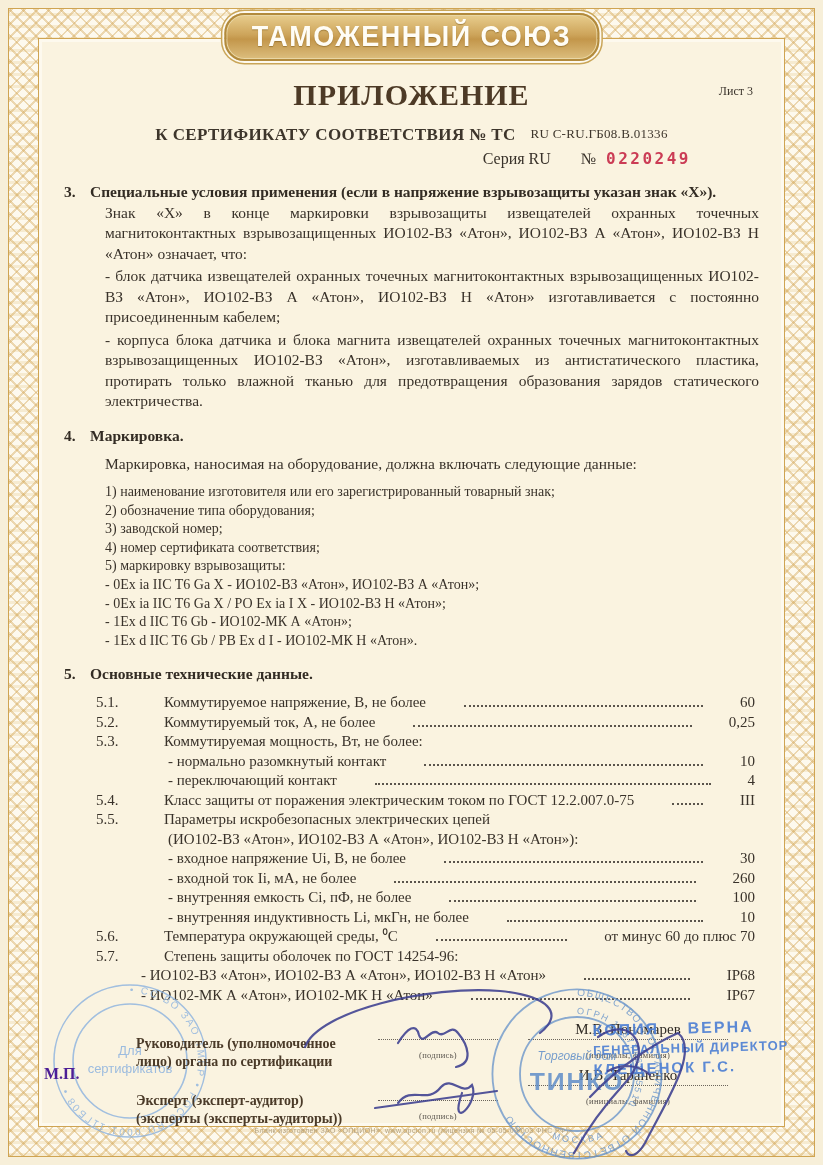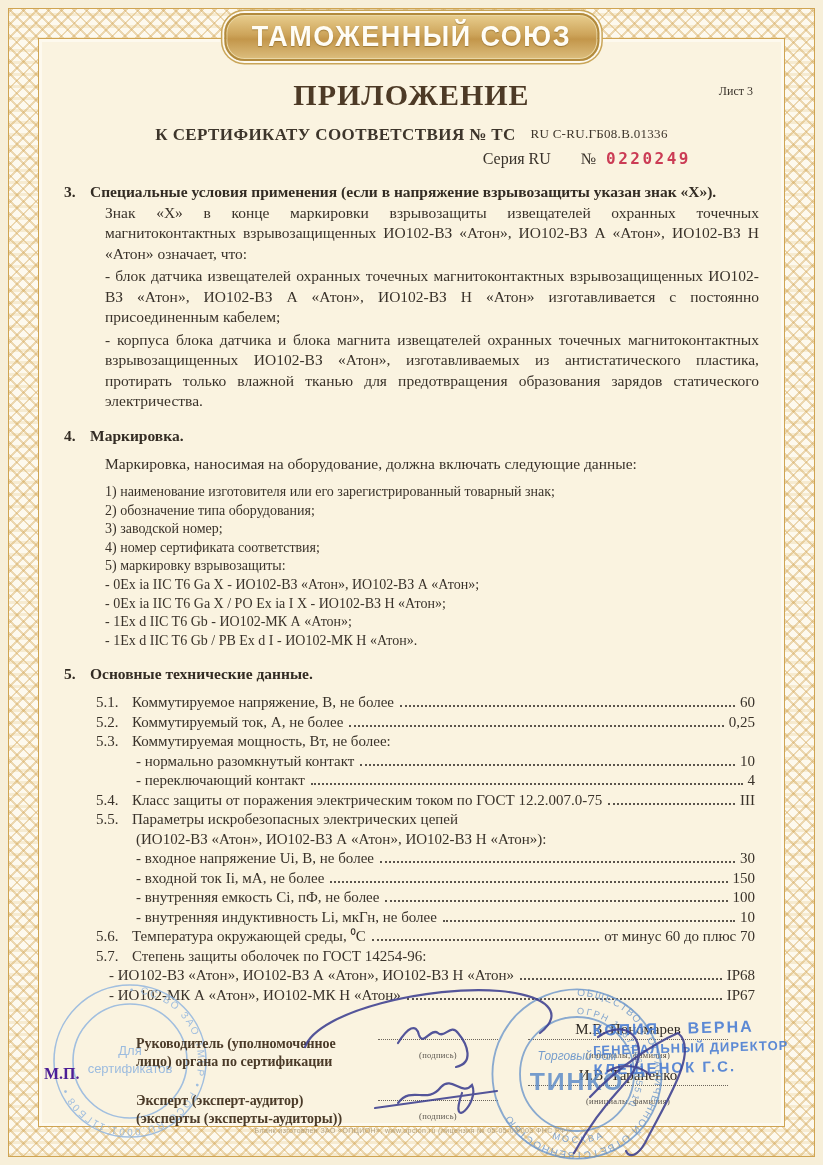--- a/index.html
+++ b/index.html
@@ -30,21 +30,21 @@
   .serno{margin-left:26px;}
   .sec-head{display:flex;margin-top:15px;font-weight:700;font-size:15.5px;color:#332c24;}
   .sec-head .num{min-width:26px;}
   .sec-head .htext{flex:1;}
   .para{margin:9px 0 0 41px;font-size:15.5px;line-height:1.32;text-align:justify;}
   .tight{margin-top:2px;}
   .list{margin:9px 0 0 41px;font-size:14px;line-height:1.33;}
   .list div{text-align:left;}
   
   .tech{margin-top:10px;font-size:15px;line-height:1.3;}
-  .trow{display:flex;align-items:baseline;padding-right:4px;}
+  .trow{display:flex;align-items:baseline;padding-right:4px;gap:32px;}
   .trow.i0{padding-left:32px;}
   .trow.i1{padding-left:72px;}
   .trow.i2{padding-left:45px;}
   .trow .tnum{white-space:nowrap;}
   .trow.i0 .tnum{min-width:36px;}
   .trow .tlabel{white-space:nowrap;}
   .trow .leader{flex:1;margin:0 5px 3px 6px;border-bottom:2px dotted #5a544c;}
   .trow .tval{white-space:nowrap;}
   .trow:has(.tval:empty) .leader{display:none;}
   
@@ -207,21 +207,21 @@
           <span class="tnum"></span>
           <span class="tlabel">- входное напряжение Ui, В, не более</span>
           <span class="leader"></span>
           <span class="tval">30</span>
         </div>
 
         <div class="trow i1">
           <span class="tnum"></span>
           <span class="tlabel">- входной ток Ii, мА, не более</span>
           <span class="leader"></span>
-          <span class="tval">150</span>
+          <span class="tval">260</span>
         </div>
 
         <div class="trow i1">
           <span class="tnum"></span>
           <span class="tlabel">- внутренняя емкость Ci, пФ, не более</span>
           <span class="leader"></span>
           <span class="tval">100</span>
         </div>
 
         <div class="trow i1">

